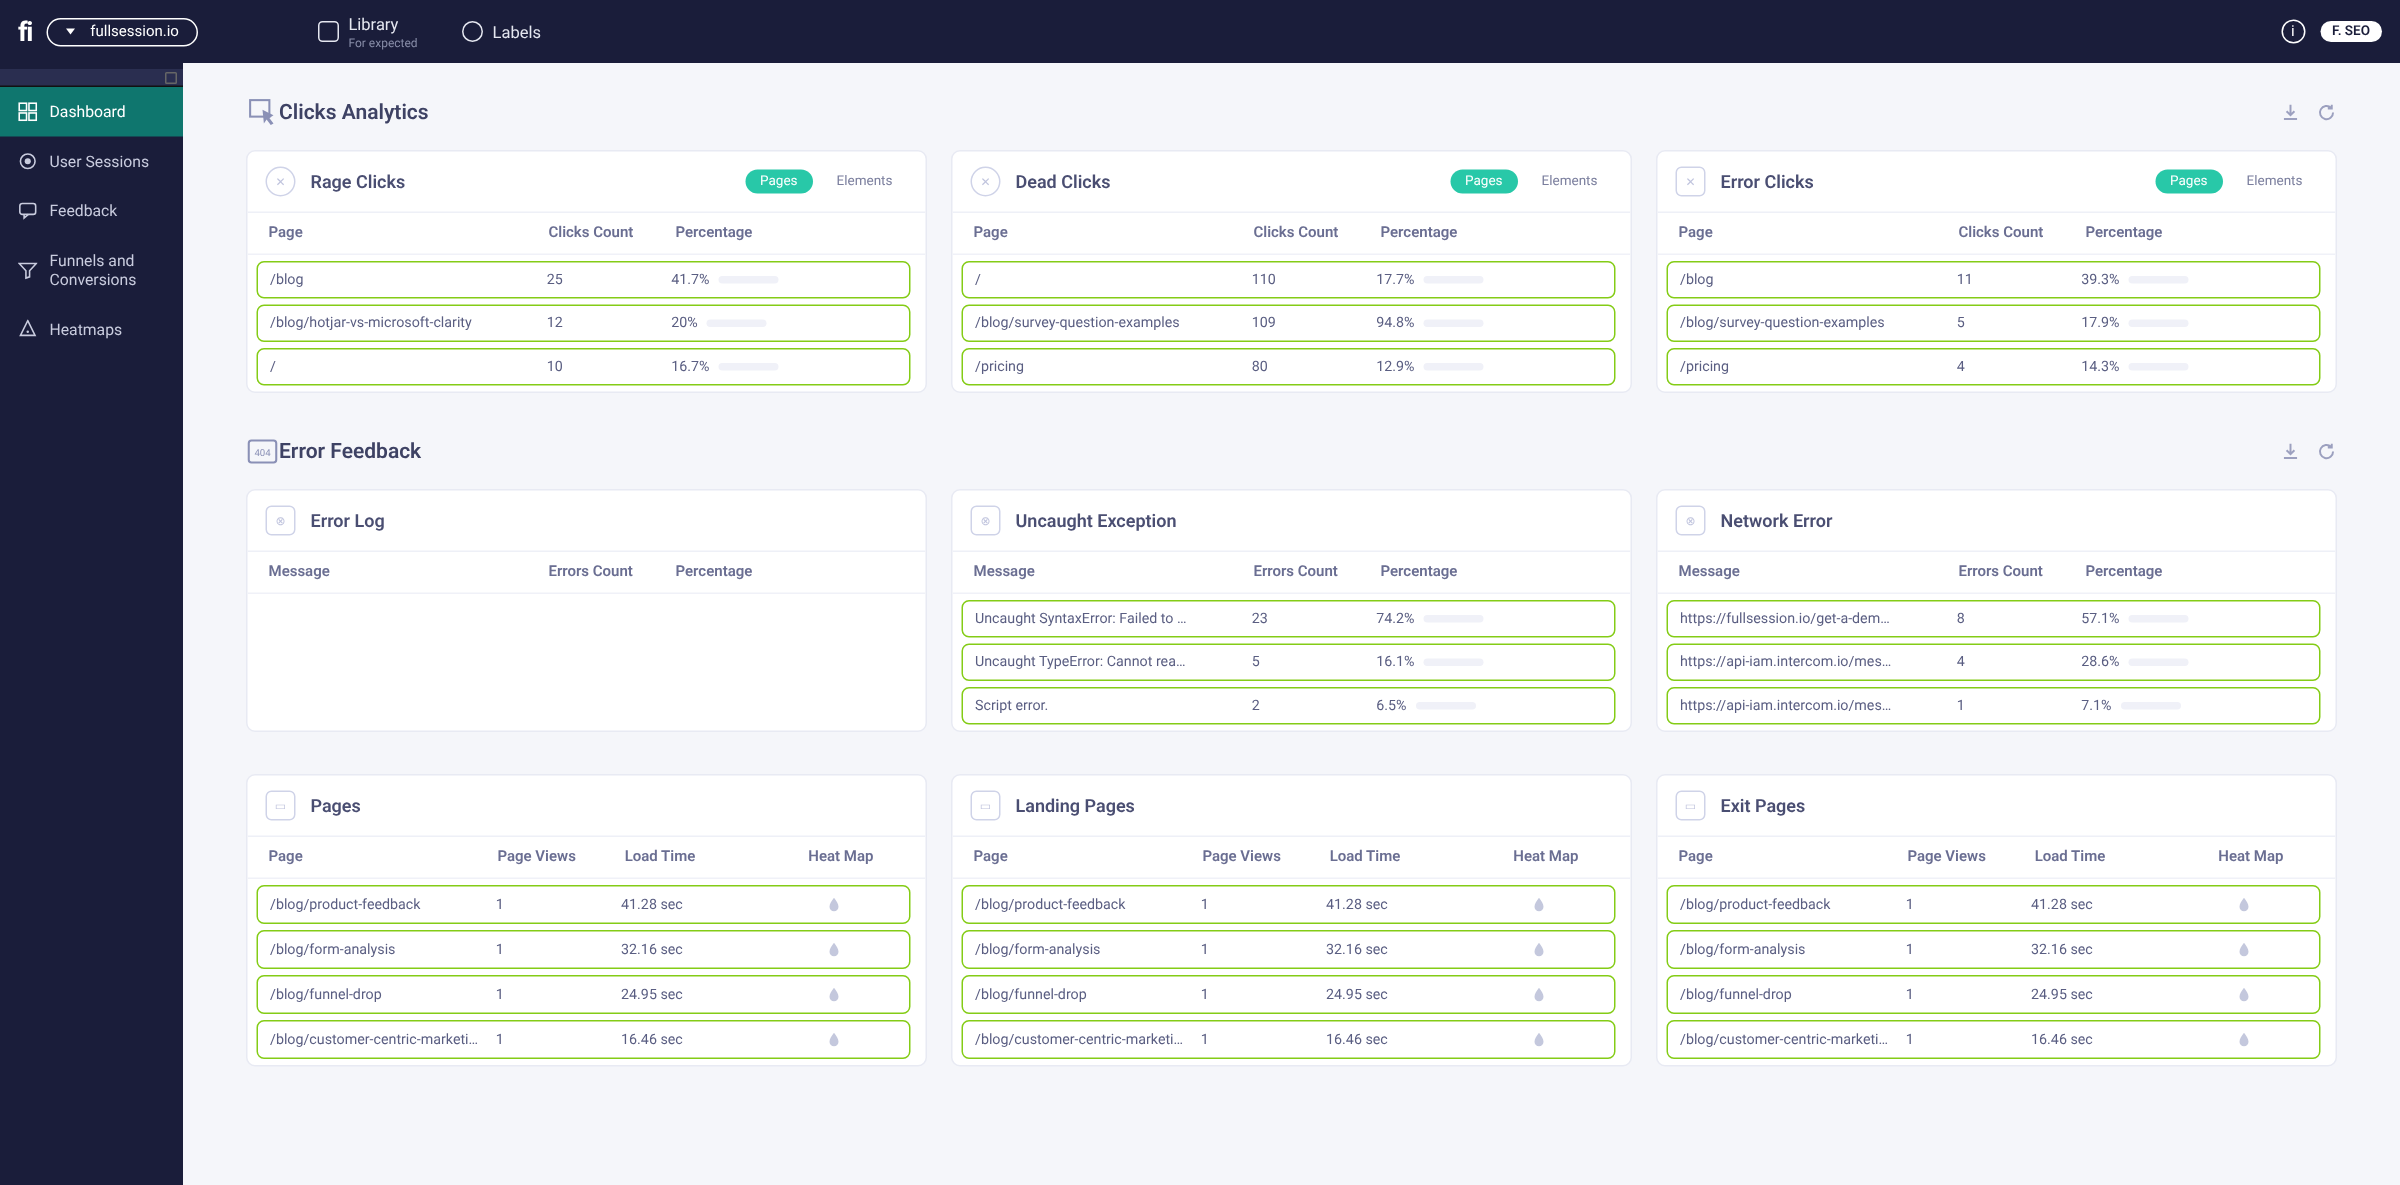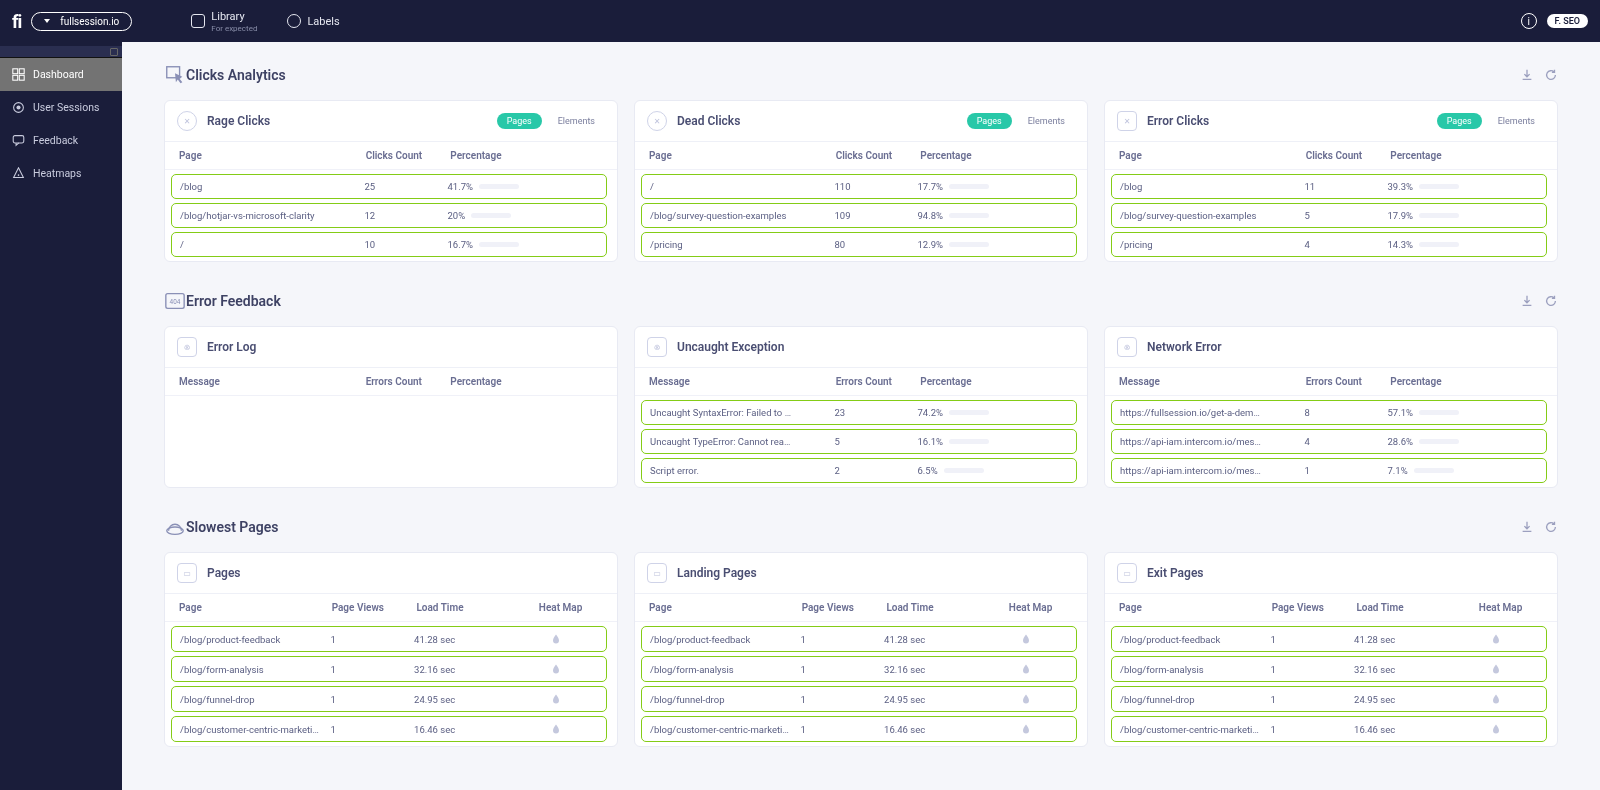--- a/index.html
+++ b/index.html
@@ -3,36 +3,36 @@
 <meta charset="utf-8">
 <style>
 * { margin:0; padding:0; box-sizing:border-box; }
 body { font-family:-apple-system,BlinkMacSystemFont,'Segoe UI',Roboto,sans-serif; background:#f5f6fa; color:#2c2e3e; font-size:12px; }
 
 
 .topbar { height:42px; background:#1a1d3a; display:flex; align-items:center; padding:0 12px; color:#fff; position:relative; }
 .logo { font-size:18px; font-weight:700; margin-right:10px; letter-spacing:-1px; }
 .ws-pill { border:1px solid #fff; border-radius:14px; padding:3px 12px; font-size:10px; display:flex; align-items:center; gap:10px; cursor:pointer; }
 .chev { display:inline-block; width:0; height:0; border-left:3px solid transparent; border-right:3px solid transparent; border-top:4px solid #fff; }
-.topnav { display:flex; gap:30px; margin-left:59px; font-size:11px; }
+.topnav { display:flex; gap:30px; margin-left:80px; font-size:11px; }
 .topnav-item { color:#e5e7f0; cursor:pointer; display:flex; align-items:center; gap:6px; }
 .topnav-item .sub { display:block; font-size:8px; color:#888da8; margin-top:1px; }
 .topnav-icon { width:14px; height:14px; border:1px solid #e5e7f0; border-radius:3px; }
 .topnav-icon.circle { border-radius:50%; }
 .top-right { margin-left:auto; display:flex; align-items:center; gap:10px; }
 .info-icon { width:16px; height:16px; border:1.5px solid #fff; border-radius:50%; display:flex; align-items:center; justify-content:center; font-size:10px; cursor:pointer; }
 .user-pill { background:#fff; color:#1a1d3a; border-radius:12px; padding:2px 8px; font-size:9px; font-weight:600; cursor:pointer; }
 
 
 .shell { display:flex; min-height:calc(100vh - 42px); }
 .sidebar { width:122px; background:#1a1d3a; padding-top:4px; }
 .collapse-tab { background:#2a2e50; height:12px; margin-bottom:0; border-bottom:1px solid #111; display:flex; align-items:center; justify-content:flex-end; padding-right:4px; }
 .collapse-tab .arr { width:8px; height:8px; border:1px solid #666; border-radius:1px; }
 .nav-item { display:flex; align-items:center; gap:8px; padding:10px 12px; color:#c9ccde; font-size:10.5px; cursor:pointer; }
-.nav-item.active { background:#737373; color:#fff; }
+.nav-item.active { background:#0f766e; color:#fff; }
 .nav-icon { width:13px; height:13px; flex-shrink:0; }
 .content { flex:1; padding:14px 42px 30px; }
 
 
 .section-head { display:flex; align-items:center; margin:8px 0 14px; }
 .section-icon { width:22px; height:22px; }
 .section-title { font-size:14px; font-weight:600; color:#3e4264; }
 .section-actions { margin-left:auto; display:flex; gap:10px; color:#9ca0bf; }
 .section-actions .ico { width:14px; height:14px; cursor:pointer; }
 
@@ -129,20 +129,26 @@
     </div>
     <div class="nav-item">
       <svg class="nav-icon" viewBox="0 0 16 16">
           <rect x="1.5" y="2" width="13" height="9" rx="2" fill="none" stroke="#c9ccde" stroke-width="1.3"></rect>
           <path d="M5 11 L5 14 L8.5 11" fill="none" stroke="#c9ccde" stroke-width="1.3"></path>
         </svg>
       <span>Feedback</span>
     </div>
     <div class="nav-item">
       <svg class="nav-icon" viewBox="0 0 16 16">
+          <path d="M1 2 L15 2 L9.5 8 L9.5 13 L6.5 14 L6.5 8 Z" fill="none" stroke="#c9ccde" stroke-width="1.3"></path>
+        </svg>
+      <span>Funnels and Conversions</span>
+    </div>
+    <div class="nav-item">
+      <svg class="nav-icon" viewBox="0 0 16 16">
           <path d="M8 1 L14 13 L2 13 Z" fill="none" stroke="#c9ccde" stroke-width="1.3"></path>
           <circle cx="8" cy="10" r="1" fill="#c9ccde"></circle>
         </svg>
       <span>Heatmaps</span>
     </div>
   </div>
 
   <div class="content">
 
     <div class="section-head">
@@ -387,35 +393,20 @@
       <div class="c-count">1</div>
       <div class="c-pct">
         <span>7.1%</span>
         <span class="bar-track"><span class="bar-fill bar-o" style="width:7%"></span></span>
       </div>
     </div>
           </div>
   </div>
       </div>
 
-    <div class="section-head">
-      <svg class="section-icon" viewBox="0 0 24 24">
-          <ellipse cx="12" cy="16" rx="9" ry="4" fill="none" stroke="#8a90b6" stroke-width="1.5"></ellipse>
-          <path d="M5 16 A7 7 0 0 1 19 16" fill="none" stroke="#8a90b6" stroke-width="1.5"></path>
-        </svg>
-      <div class="section-title">Slowest Pages</div>
-      <div class="section-actions">
-        <svg class="ico" viewBox="0 0 16 16">
-            <path d="M8 2 L8 10 M5 7 L8 10 L11 7 M3 13 L13 13" fill="none" stroke="currentColor" stroke-width="1.5"></path>
-          </svg>
-        <svg class="ico" viewBox="0 0 16 16">
-            <path d="M13 8 A5 5 0 1 1 11.5 4.5 M12 2 L12 5 L9 5" fill="none" stroke="currentColor" stroke-width="1.5"></path>
-          </svg>
-      </div>
-    </div>
 
     <div class="card-row" id="slowest-row">
   <div class="card">
     <div class="card-head">
       <div class="card-icon">▭</div>
       <div class="card-title">Pages</div>
     </div>
     <div class="tbl-head">
       <div class="s-page">Page</div>
       <div class="s-views">Page Views</div>

